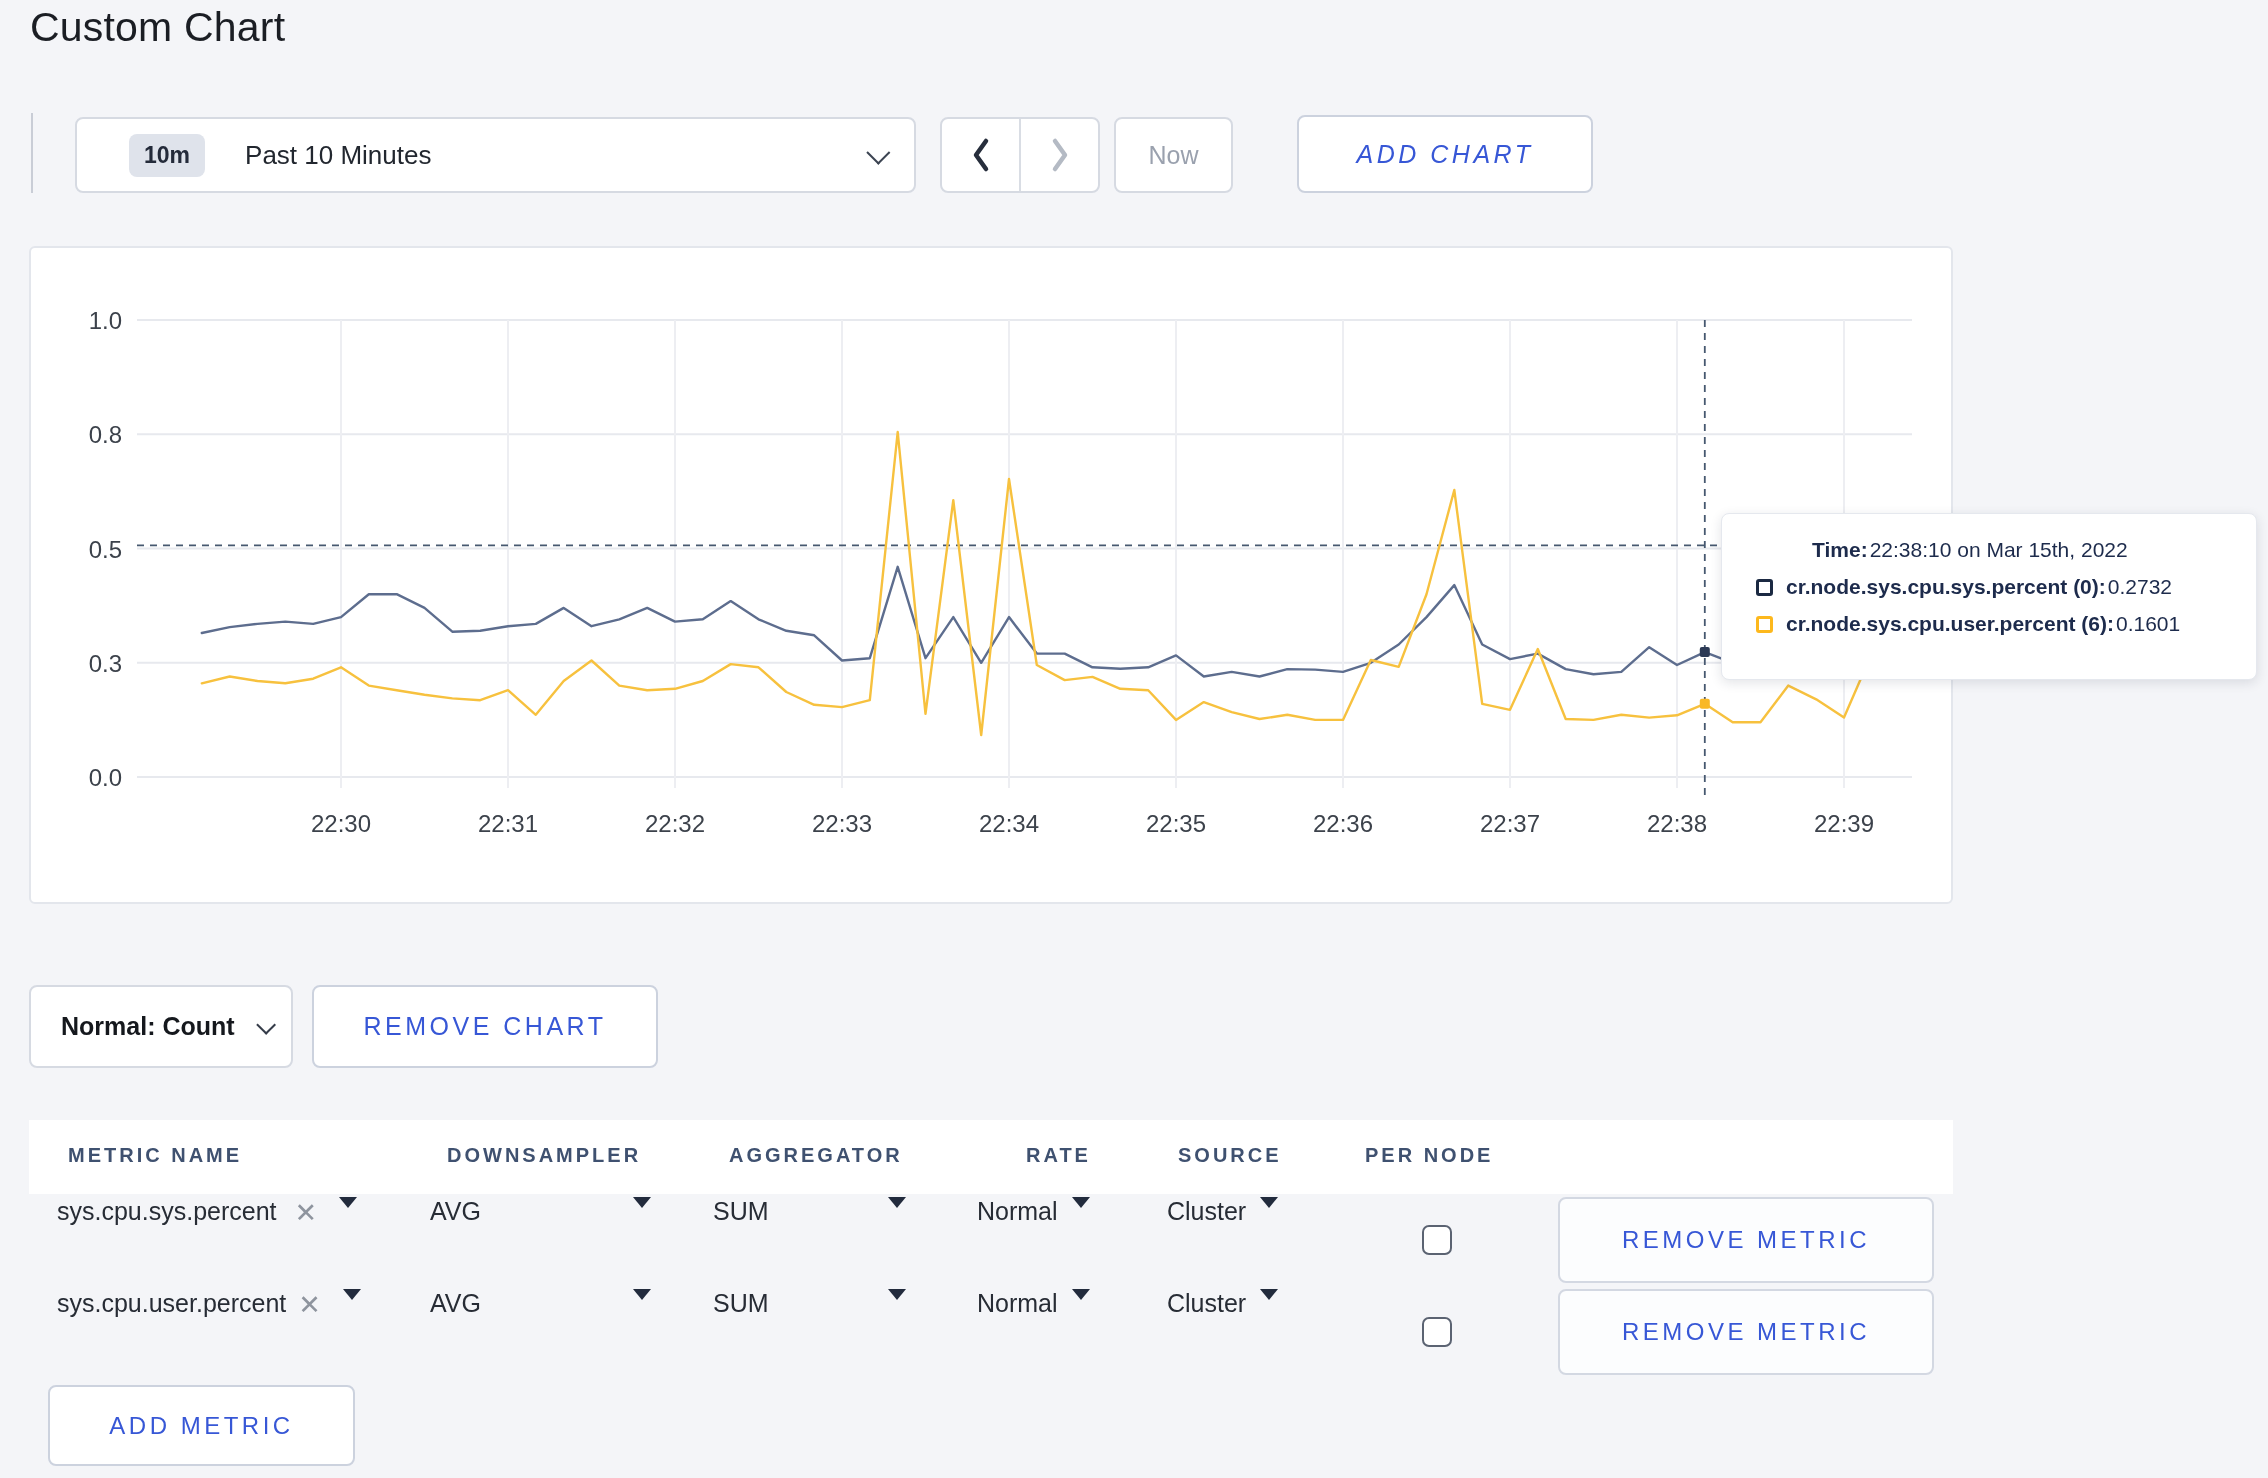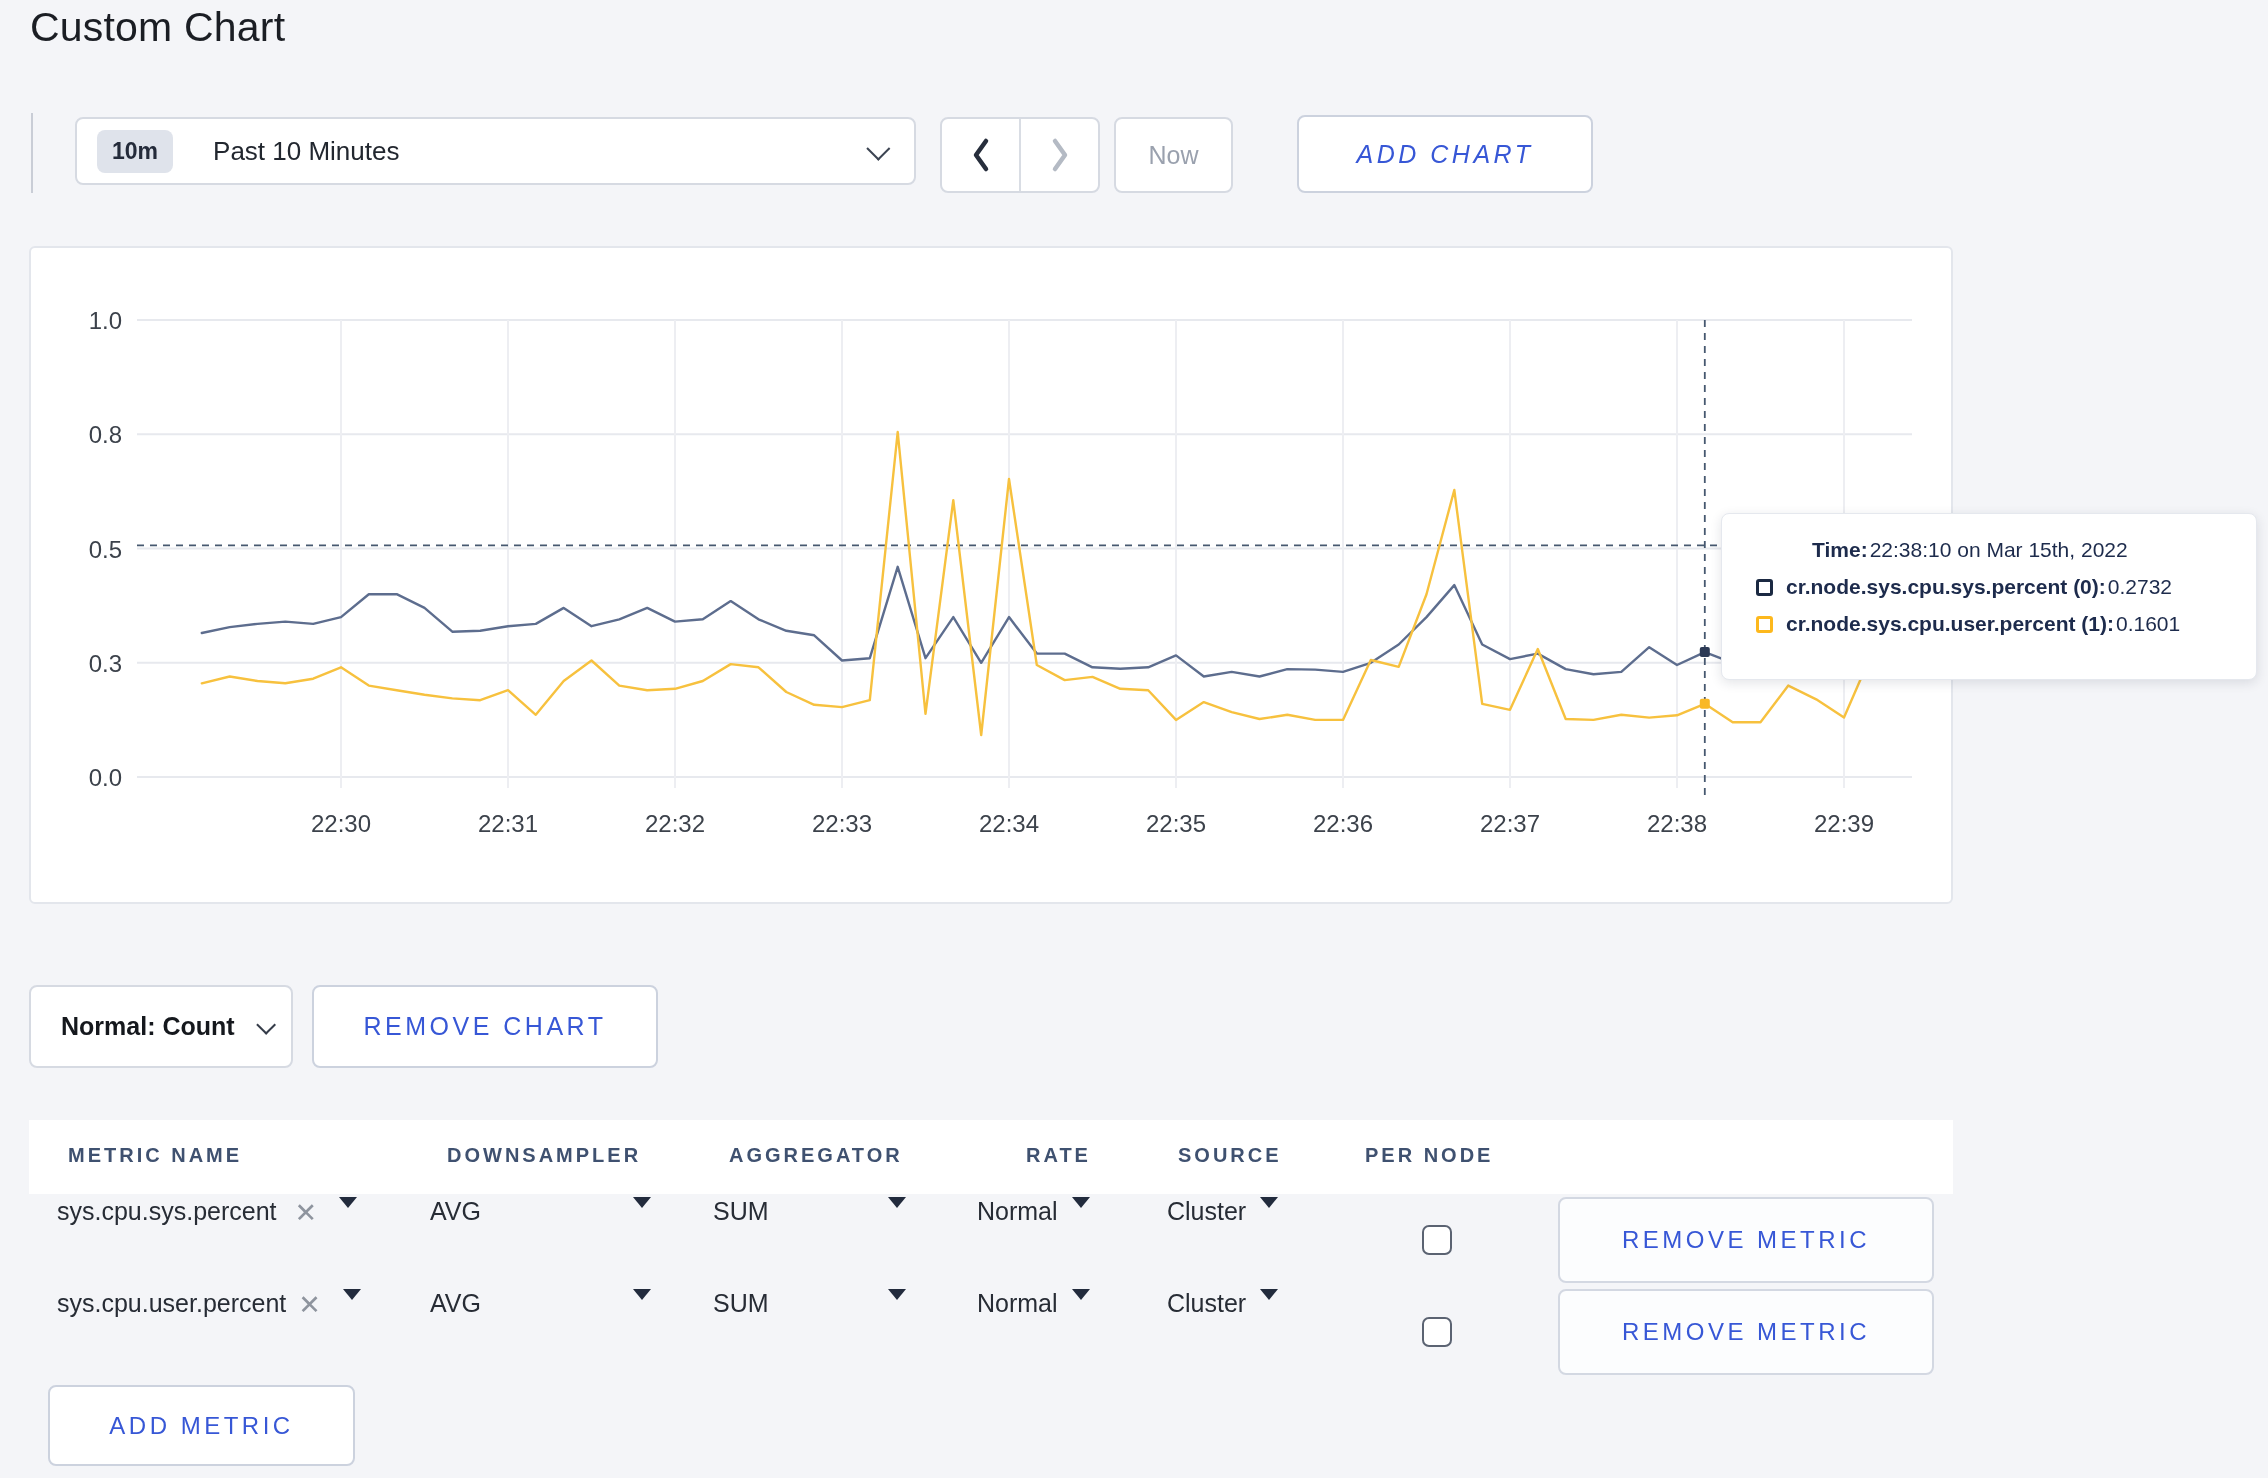--- a/index.html
+++ b/index.html
@@ -4,21 +4,21 @@
 <style>
   html,body{margin:0;padding:0;}
   body{width:2268px;height:1478px;background:#f4f5f8;font-family:"Liberation Sans","DejaVu Sans",sans-serif;overflow:hidden;}
   .abs{position:absolute;}
   #root{position:relative;width:2268px;height:1478px;}
 
   
   .page-title{left:30px;top:4px;font-size:41px;font-weight:500;color:#1b1e24;letter-spacing:.2px;}
   .toolbar-divider{left:31px;top:113px;width:2px;height:80px;background:#c9cdd6;}
   .btnish{background:#fff;border:2px solid #d6dae2;border-radius:8px;box-sizing:border-box;}
-  .time-select{left:75px;top:117px;width:841px;height:68px;display:flex;align-items:center;cursor:pointer;}
+  .time-select{left:75px;top:117px;width:841px;height:76px;display:flex;align-items:center;cursor:pointer;padding-left:32px;}
   .time-badge{margin-left:20px;background:#dfe3eb;border-radius:8px;padding:8px 15px;font-size:23px;font-weight:bold;color:#242b3a;}
   .time-label{margin-left:40px;font-size:26px;color:#22272f;}
   .chev-down{margin-left:auto;margin-right:30px;width:15px;height:15px;border-right:2.5px solid #3c4452;border-bottom:2.5px solid #3c4452;transform:rotate(45deg) translateY(-4px);}
   .pager{left:940px;top:117px;width:160px;height:76px;display:flex;}
   .pager-cell{flex:1;display:flex;align-items:center;justify-content:center;cursor:pointer;}
   .pager-cell:first-child{border-right:2px solid #d9dde4;}
   .now-btn{left:1114px;top:117px;width:119px;height:76px;display:flex;align-items:center;justify-content:center;font-size:25px;color:#9aa1ae;cursor:default;}
   .blue-btn{display:flex;align-items:center;justify-content:center;font-size:25px;font-weight:500;letter-spacing:3.5px;color:#3757d6;cursor:pointer;background:#fff;border:2px solid #ccd2de;border-radius:8px;box-sizing:border-box;}
   .add-chart{left:1297px;top:115px;width:296px;height:78px;font-style:italic;}
 
@@ -130,21 +130,21 @@
       <span class="tt-label">Time:</span>
       <span class="tt-val">22:38:10 on Mar 15th, 2022</span>
     </div>
     <div class="tt-row">
       <span class="swatch" style="border:3.5px solid #1b2942;"></span>
       <span class="tt-label">cr.node.sys.cpu.sys.percent (0):</span>
       <span class="tt-val">0.2732</span>
     </div>
     <div class="tt-row">
       <span class="swatch" style="border:3.5px solid #fdb81d;"></span>
-      <span class="tt-label">cr.node.sys.cpu.user.percent (1):</span>
+      <span class="tt-label">cr.node.sys.cpu.user.percent (6):</span>
       <span class="tt-val">0.1601</span>
     </div>
   </div>
 
   <div class="abs btnish units-btn">
     <span class="units-text">Normal: Count</span>
     <span class="units-chev"></span>
   </div>
   <div class="abs blue-btn remove-chart">REMOVE CHART</div>
 

